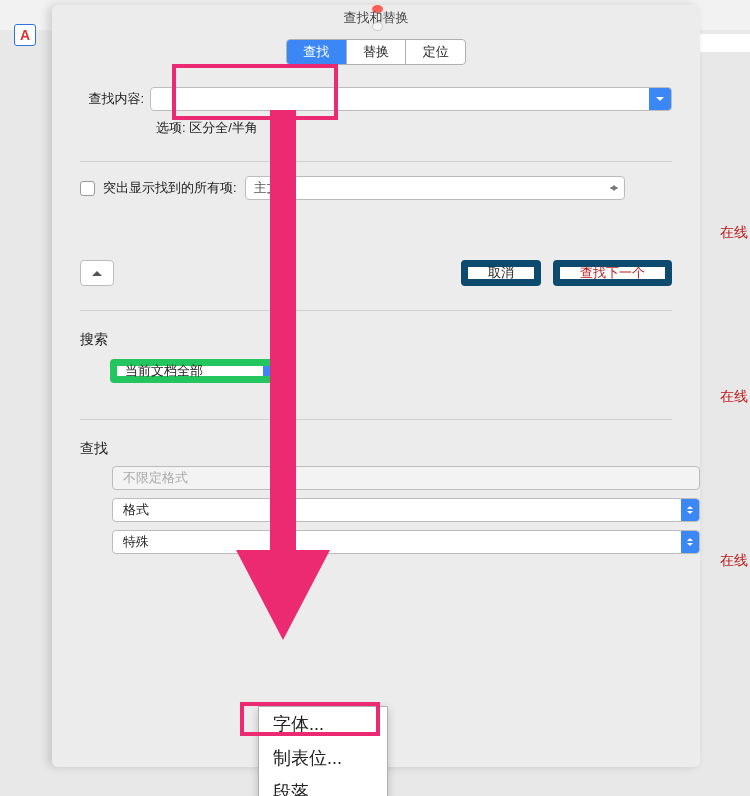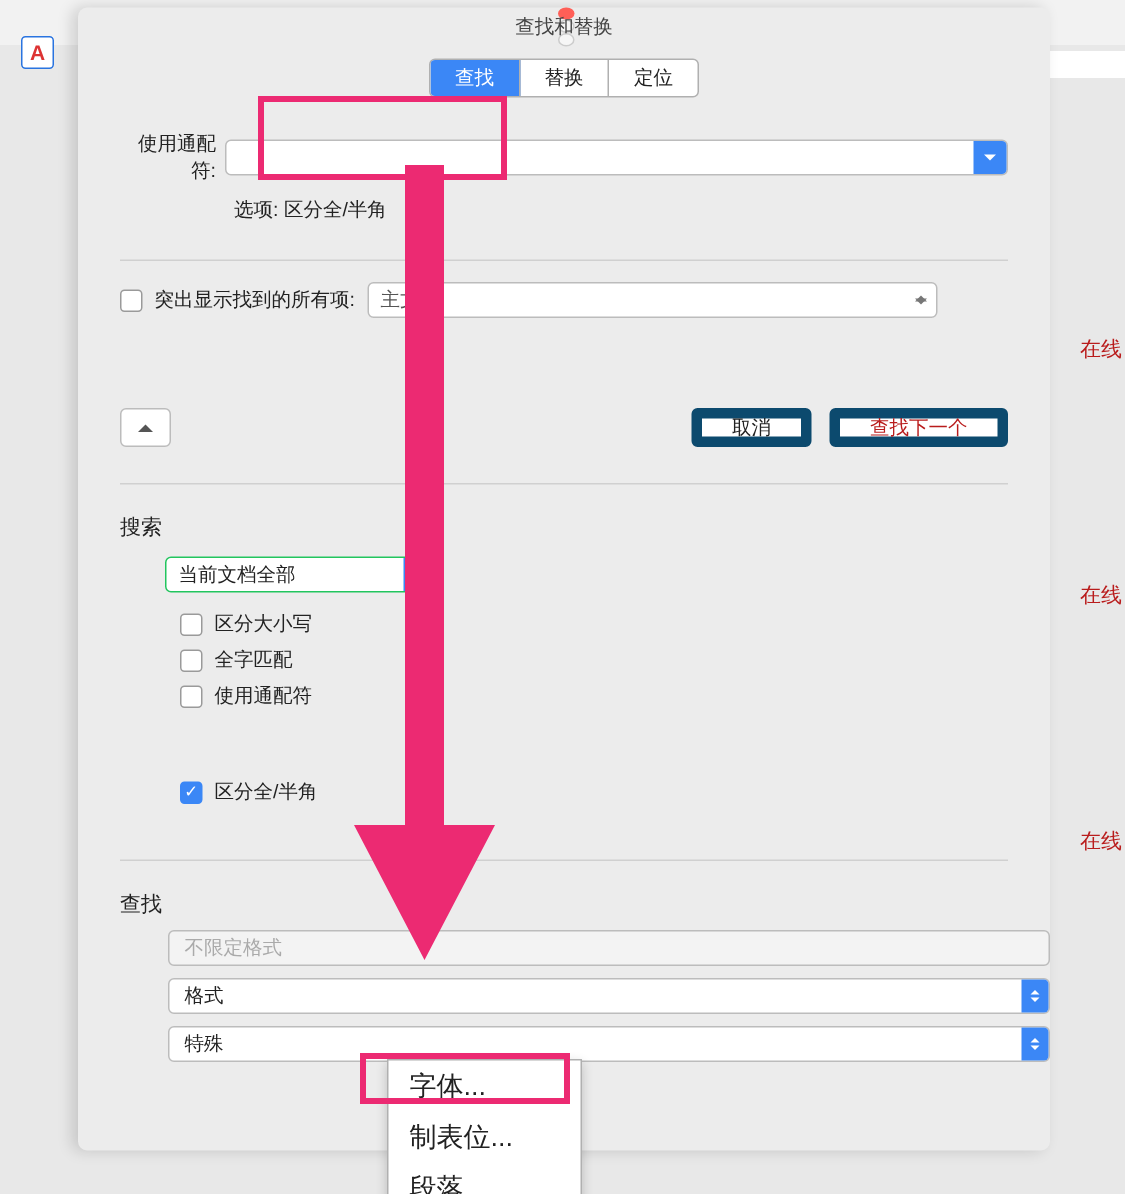--- a/index.html
+++ b/index.html
@@ -130,21 +130,21 @@
     height: 26px; padding: 0 20px; background: #fff; border: 7px solid #0c4a6e;
     border-radius: 4px; font-size: 13px;
     display: flex; align-items: center;
   }
   .mac-btn.disabled { color: #b91c1c; }
   .section-header {
     padding: 0 28px; margin-top: 20px; font-size: 14px;
   }
   .select-small {
     margin: 10px 0 0 58px; width: 180px; height: 24px;
-    background: #fff; border: 1px solid #22c55e; border-radius: 4px;
+    background: #fff; border: 7px solid #22c55e; border-radius: 4px;
     display: flex; align-items: center; padding-left: 8px; position: relative;
   }
   .select-small .sel-arrow {
     position: absolute; right: 0; top: 0; bottom: 0; width: 20px;
     background: #3b87f6; border-top-right-radius: 3px; border-bottom-right-radius: 3px;
     display: flex; flex-direction: column; align-items: center; justify-content: center;
   }
   .select-small .sel-arrow::before, .select-small .sel-arrow::after {
     content: ""; border: 3px solid transparent;
   }
@@ -213,21 +213,21 @@
     <div class="title">查找和替换</div>
   </div>
 
   <div class="tabs">
     <div class="tab active">查找</div>
     <div class="tab">替换</div>
     <div class="tab">定位</div>
   </div>
 
   <div class="form-row">
-    <div class="label">使用通配符:</div>
+    <div class="label">查找内容:</div>
     <div class="combo">
       <div class="combo-arrow"></div>
     </div>
   </div>
   <div class="options-line">
     <span>选项:</span>
     <span>区分全/半角</span>
   </div>
 
   <div class="divider"></div>
@@ -250,38 +250,20 @@
 
   <div class="divider"></div>
 
   <div class="section-header">搜索</div>
 
   <div class="select-small">
     <span>当前文档全部</span>
     <div class="sel-arrow"></div>
   </div>
 
-  <div class="checkbox-col">
-    <div class="check-row">
-      <div class="mac-check"></div>
-      <span>区分大小写</span>
-    </div>
-    <div class="check-row">
-      <div class="mac-check"></div>
-      <span>全字匹配</span>
-    </div>
-    <div class="check-row">
-      <div class="mac-check"></div>
-      <span>使用通配符</span>
-    </div>
-    <div class="check-row" style="margin-top:46px">
-      <div class="mac-check checked"></div>
-      <span>区分全/半角</span>
-    </div>
-  </div>
 
   <div class="divider" style="margin-top:36px"></div>
 
   <div class="section-header">查找</div>
 
   <div class="bottom-row">
     <div class="mini-select disabled">
       <span>不限定格式</span>
     </div>
     <div class="mini-select">

